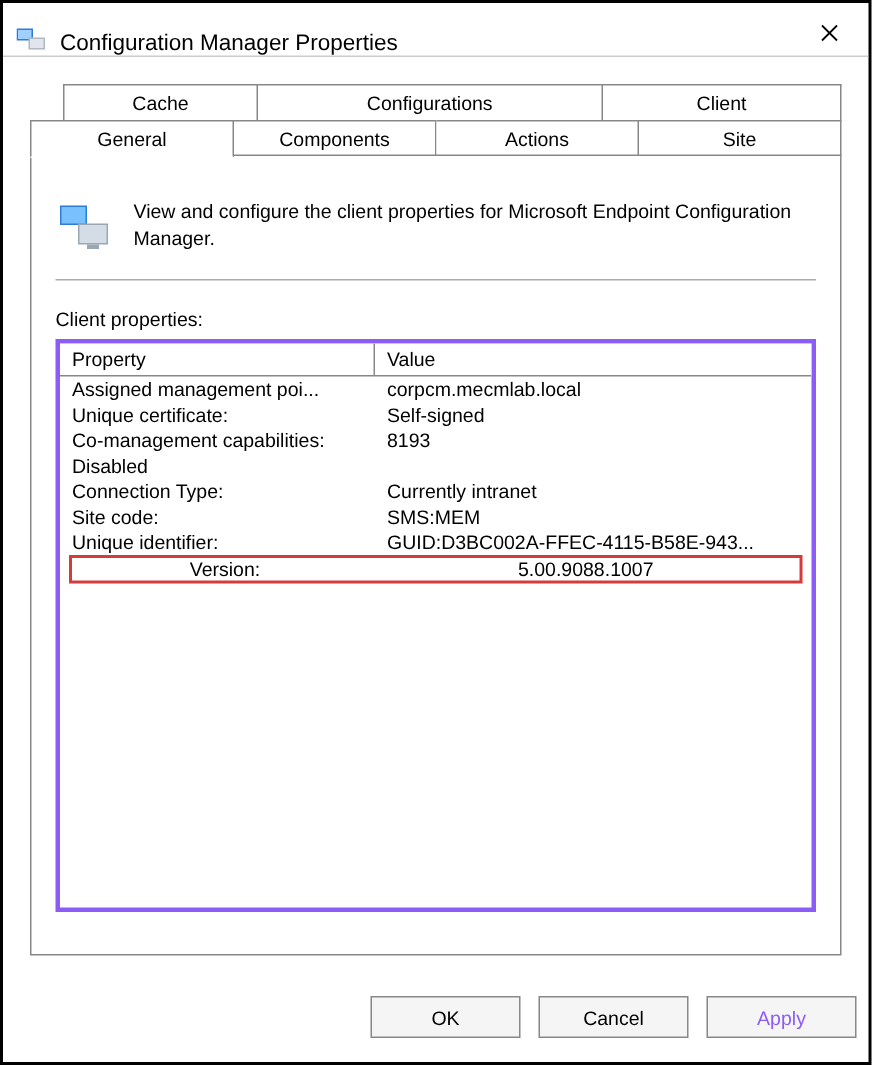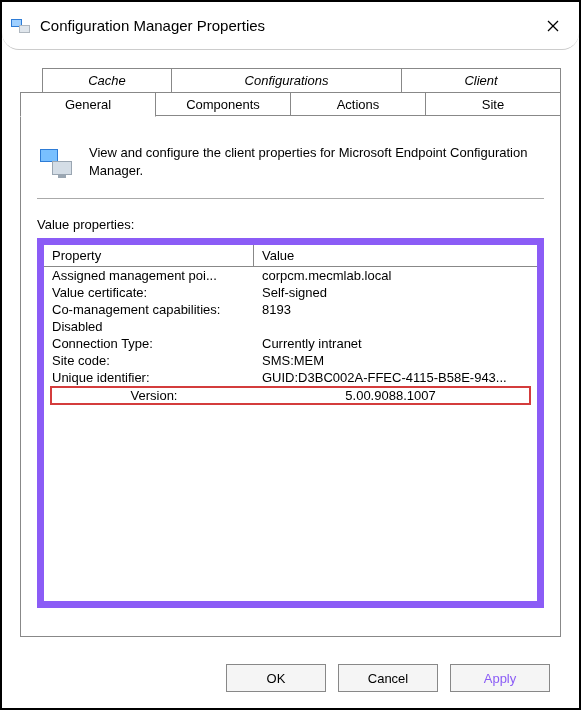--- a/index.html
+++ b/index.html
@@ -9,25 +9,24 @@
       color: #000;
       background: #fff;
       width: 581px;
       height: 710px;
       border: 2px solid #000;
       display: flex;
       flex-direction: column;
     }
     .titlebar {
       display: flex;
-      align-items: center;
-      height: 48px;
+      align-items: flex-end;
+      height: 36px;
       padding: 0 8px;
       border-bottom: 1px solid #ccc;
-      border-radius: 17px;
     }
     .titlebar .icon {
       width: 22px; height: 22px;
       margin-right: 8px;
       display: flex; align-items: center; justify-content: center;
     }
     .titlebar .title { flex: 1; font-size: 15px; }
     .titlebar .close {
       width: 36px; height: 30px;
       display: flex; align-items: center; justify-content: center;
@@ -46,21 +45,21 @@
       border: 1px solid #888;
       border-bottom: none;
       background: #fff;
       padding: 4px 0;
       text-align: center;
       font-size: 13px;
       position: relative;
       cursor: pointer;
     }
     .tabs-row.top { margin-left: 22px; }
-    .tabs-row.top .tab { flex: 1; font-style: italic; }
+    .tabs-row.top .tab { flex: 1; }
     .tabs-row.top .tab:first-child { flex: 0 0 130px; }
     .tabs-row.top .tab:nth-child(2) { flex: 0 0 230px; }
     .tabs-row.top .tab:last-child { flex: 1; }
     .tabs-row.bottom .tab { flex: 1; }
     .tabs-row.bottom { }
     .tab + .tab { border-left: none; }
     .tab.active {
       background: #fff;
       z-index: 2;
     }
@@ -89,21 +88,21 @@
       flex-shrink: 0;
     }
     .desc-text { font-size: 13px; line-height: 1.35; }
     .hr {
       border: none;
       border-top: 1px solid #aaa;
       margin: 6px 0 18px 0;
     }
     .section-label { font-size: 13px; margin-bottom: 6px; }
     .listview {
-      border: 7px solid #8b5cf6;
+      border: 3px solid #8b5cf6;
       flex: 1;
       display: flex;
       flex-direction: column;
       font-size: 13px;
       overflow: hidden;
     }
     .lv-header {
       display: flex;
       background: #fff;
       border-bottom: 1px solid #888;
@@ -133,21 +132,21 @@
       padding: 0 2px;
       margin: 0 6px;
       display: flex;
       text-align: center;
     }
     .highlight-box .cell.prop { width: 200px; }
     .buttons {
       display: flex;
       justify-content: flex-end;
       gap: 12px;
-      padding: 14px 29px 16px 18px;
+      padding: 14px 8px 16px 18px;
     }
     .btn {
       width: 100px;
       height: 28px;
       border: 1px solid #888;
       background: #f5f5f5;
       font-size: 13px;
       cursor: pointer;
       font-family: inherit;
     }
@@ -197,34 +196,34 @@
           <rect x="3" y="5" width="16" height="11" fill="#79c0ff"></rect>
           <rect x="14" y="16" width="20" height="14" fill="#9aa6b2"></rect>
           <rect x="15" y="17" width="18" height="12" fill="#d4dde6"></rect>
           <rect x="20" y="30" width="8" height="3" fill="#9aa6b2"></rect>
         </svg>
       </span>
       <div class="desc-text">View and configure the client properties for Microsoft Endpoint Configuration Manager.</div>
     </div>
     <hr class="hr">
 
-    <div class="section-label">Value properties:</div>
+    <div class="section-label">Client properties:</div>
 
     <div class="listview">
       <div class="lv-header">
         <div class="col prop">Property</div>
         <div class="col val">Value</div>
       </div>
       <div class="lv-body">
         <div class="lv-row">
           <span class="cell prop ellip">Assigned management poi...</span>
           <span class="cell val">corpcm.mecmlab.local</span>
         </div>
         <div class="lv-row">
-          <span class="cell prop">Value certificate:</span>
+          <span class="cell prop">Unique certificate:</span>
           <span class="cell val">Self-signed</span>
         </div>
         <div class="lv-row">
           <span class="cell prop">Co-management capabilities:</span>
           <span class="cell val">8193</span>
         </div>
         <div class="lv-row">
           <span class="cell val">Disabled</span>
         </div>
         <div class="lv-row">

